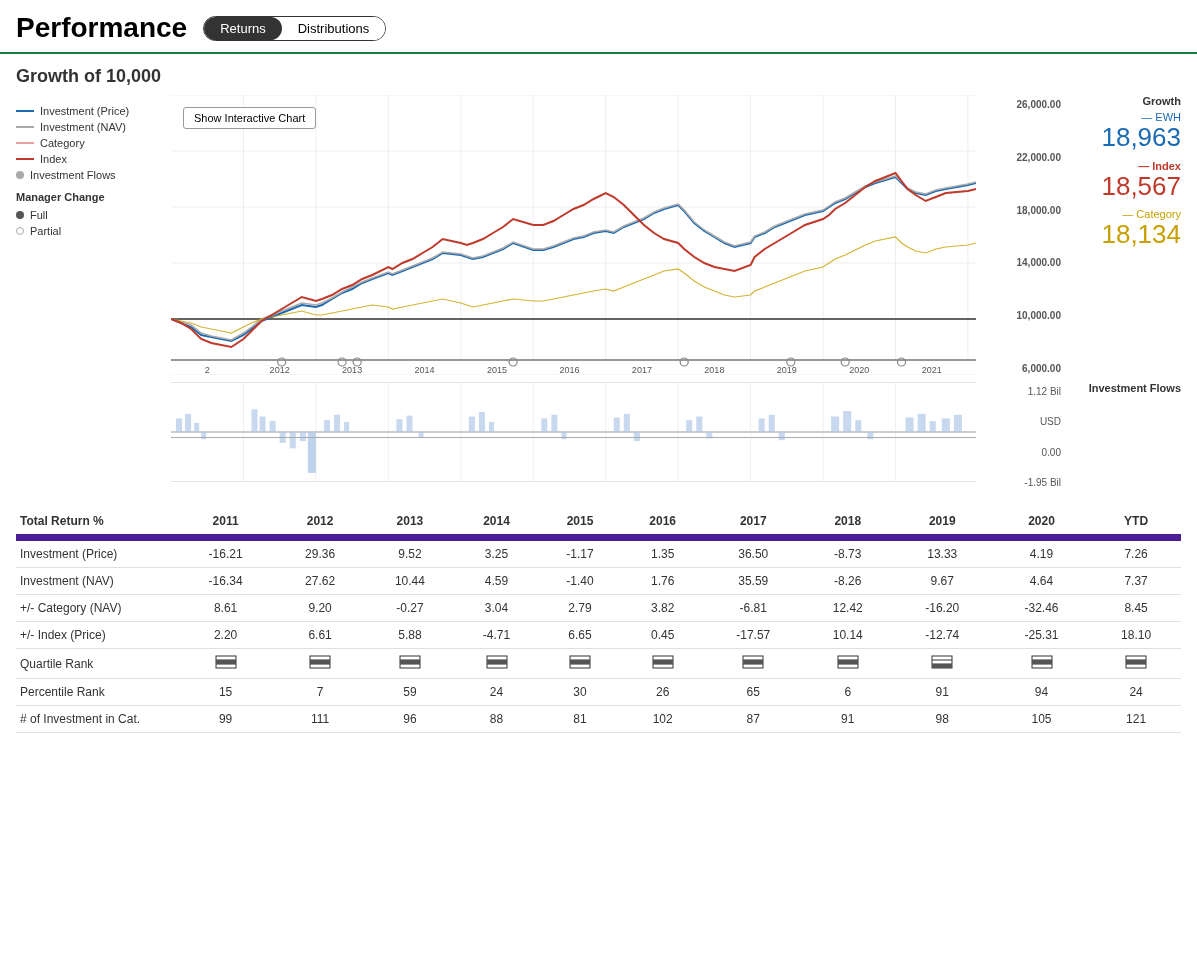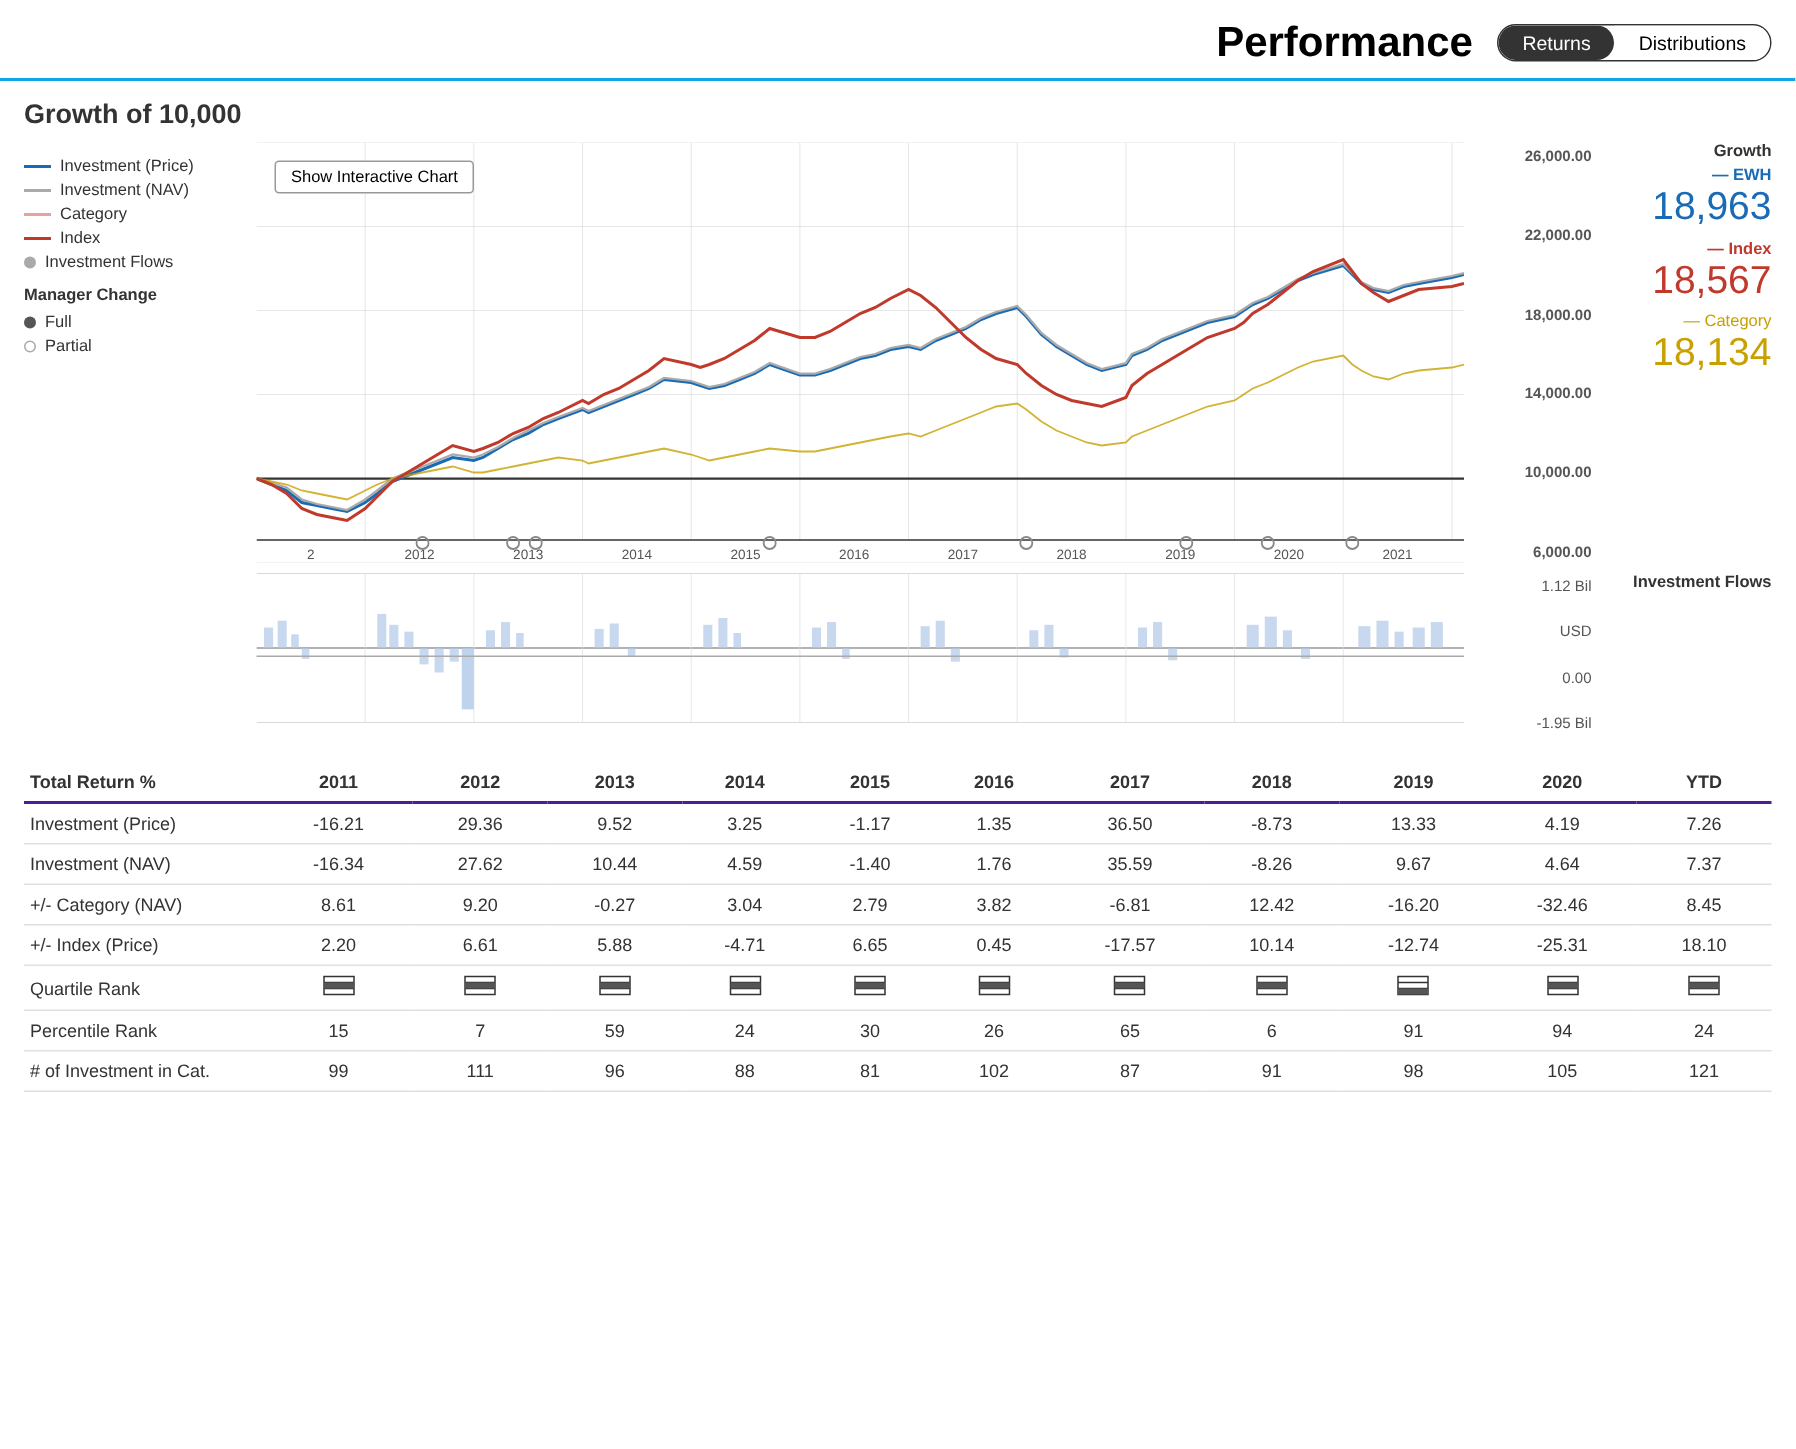--- a/index.html
+++ b/index.html
@@ -1,18 +1,18 @@
 <!DOCTYPE html>
 <html><head>
   <meta charset="utf-8">
   <style>
     * { box-sizing: border-box; margin: 0; padding: 0; }
     body { font-family: Arial, sans-serif; font-size: 12px; color: #333; background: #fff; width: 1197px; }
     
-    .header { padding: 12px 16px 8px; border-bottom: 2px solid #0ea5e9; display: flex; align-items: center; gap: 16px; justify-content: flex-end; }
+    .header { padding: 12px 16px 8px; border-bottom: 2px solid #15803d; display: flex; align-items: center; gap: 16px; }
     .header h1 { font-size: 28px; font-weight: bold; color: #000; }
     .tab-group { display: flex; border: 1px solid #333; border-radius: 20px; overflow: hidden; }
     .tab { padding: 4px 16px; font-size: 13px; cursor: pointer; background: #fff; border: none; }
     .tab.active { background: #333; color: #fff; border-radius: 20px; }
     
     .section-title { font-size: 18px; font-weight: bold; padding: 12px 16px 8px; }
     .chart-legend { width: 155px; flex-shrink: 0; font-size: 11px; padding-top: 40px; }
     .legend-item { display: flex; align-items: center; gap: 6px; margin-bottom: 4px; }
     .legend-line { width: 18px; height: 2px; }
     .legend-dot { width: 8px; height: 8px; border-radius: 50%; background: #aaa; }
@@ -31,21 +31,21 @@
     
     .right-axis { width: 85px; flex-shrink: 0; font-size: 10px; color: #555; text-align: right; display: flex; flex-direction: column; justify-content: space-between; padding: 4px 0 4px; font-weight: bold; }
     
     .flow-section { display: flex; padding: 0 16px; margin-top: 4px; }
     .flow-chart-wrap { flex: 1; height: 110px; position: relative; }
     .flow-right { width: 120px; flex-shrink: 0; font-size: 11px; text-align: right; padding-left: 8px; padding-top: 0; }
     .flow-axis { width: 85px; flex-shrink: 0; font-size: 10px; color: #555; text-align: right; display: flex; flex-direction: column; justify-content: space-between; padding: 4px 0; }
 
     .table-section { padding: 16px; }
     table { width: 100%; border-collapse: collapse; font-size: 12px; }
-    th { font-weight: bold; text-align: center; padding: 6px 4px; border-bottom: 2px solid #4c1d95; }
+    th { font-weight: bold; text-align: center; padding: 6px 4px; border-bottom: 7px solid #4c1d95; }
     th.left { text-align: left; }
     td { text-align: center; padding: 6px 4px; border-bottom: 1px solid #e0e0e0; }
     td.left { text-align: left; font-weight: normal; }
     
     .show-chart-btn { position: absolute; top: 12px; left: 12px; border: 1px solid #999; background: #fff; padding: 4px 10px; font-size: 11px; border-radius: 3px; cursor: pointer; z-index: 10; }
     
     .grid-line { stroke: #ddd; stroke-width: 0.5; }
   </style>
 </head>
 <body>
@@ -256,21 +256,21 @@
     <div>26,000.00</div>
     <div>22,000.00</div>
     <div>18,000.00</div>
     <div>14,000.00</div>
     <div>10,000.00</div>
     <div>6,000.00</div>
   </div>
 
   <div class="right-panel">
     <div style="font-size:11px;font-weight:bold;text-align:right;margin-bottom:4px;">Growth</div>
-    <div style="font-size:11px;color:#1a6bb5;text-align:right;font-weight:bold;">— EWH</div>
+    <div style="font-size:11px;color:#1a6bb5;text-align:right;font-weight:normal;">— EWH</div>
     <div style="font-size:26px;color:#1a6bb5;text-align:right;line-height:1.1;margin-bottom:8px;">18,963</div>
     <div style="font-size:11px;color:#c0392b;text-align:right;font-weight:bold;">— Index</div>
     <div style="font-size:26px;color:#c0392b;text-align:right;line-height:1.1;margin-bottom:8px;">18,567</div>
     <div style="font-size:11px;color:#c8a000;text-align:right;font-weight:normal;">— Category</div>
     <div style="font-size:26px;color:#c8a000;text-align:right;line-height:1.1;">18,134</div>
   </div>
 </div>
 
 <div class="flow-section">
   <div style="width:155px;flex-shrink:0;"></div>

